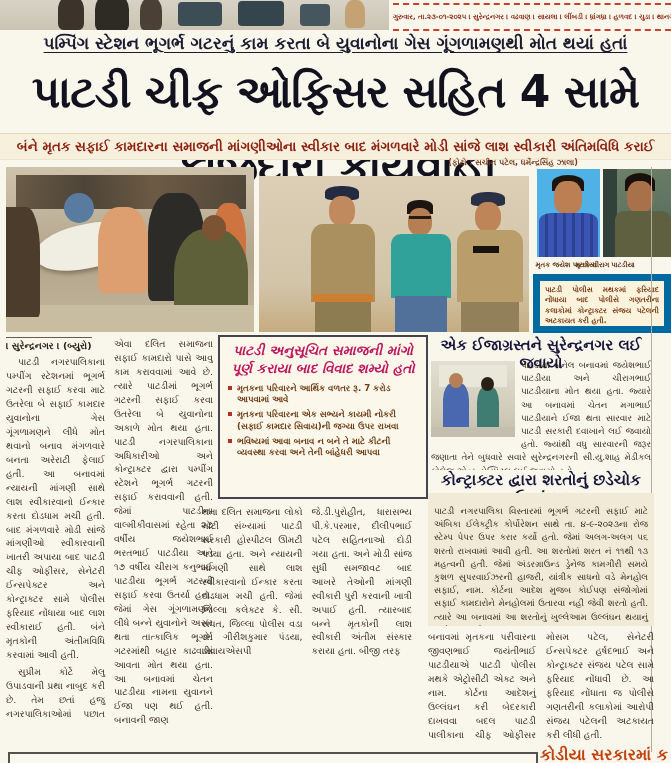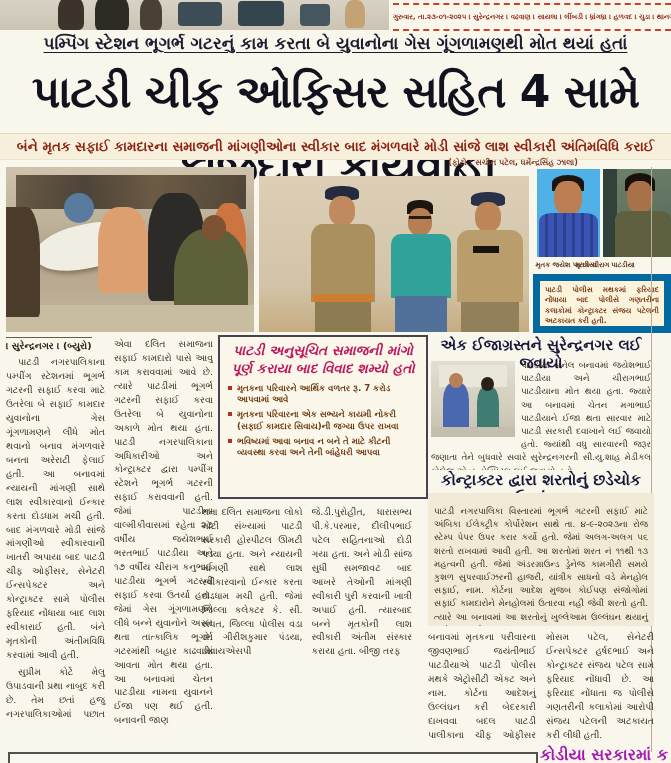--- a/index.html
+++ b/index.html
@@ -47,21 +47,21 @@
 
   .sec-head{position:absolute;text-align:center;font-weight:800;color:#16163a;}
   .head-injured{left:430px;top:336px;width:222px;font-size:15px;}
   .injured-wrap{position:absolute;left:431px;top:359px;width:220px;height:111px;overflow:hidden;font-size:8.8px;}
   .injured-photo{float:left;width:84px;height:76px;margin:2px 6px 2px 0;background:linear-gradient(180deg,#e2dfd2 0%,#d2cdbc 60%,#c4bead 100%);position:relative;overflow:hidden;}
   .head-contract{left:428px;top:471px;width:226px;font-size:15.5px;}
   .contract-body{position:absolute;left:428px;top:493px;width:226px;height:133px;box-sizing:border-box;background:#f1ead6;padding:12px 6px;font-size:8.8px;overflow:hidden;}
   .right-bottom{position:absolute;left:428px;top:630px;width:226px;height:118px;column-count:2;column-gap:10px;overflow:hidden;}
 
   .bottom-box{position:absolute;left:8px;top:752px;width:530px;height:14px;box-sizing:border-box;border:2px solid #55524e;border-bottom:none;background:#fbf8ef;}
-  .next-article{position:absolute;left:540px;top:745px;width:128px;height:18px;font-size:16px;font-weight:800;color:#a21caf;white-space:nowrap;overflow:hidden;}
+  .next-article{position:absolute;left:540px;top:745px;width:128px;height:18px;font-size:16px;font-weight:800;color:#c2410c;white-space:nowrap;overflow:hidden;}
 </style>
 </head>
 <body>
 
 <div id="canvas">
 
   <div class="top-photo">
     <div class="tp-fig" style="left:58px;top:-4px;width:26px;height:34px;background:#3c332a;"></div>
     <div class="tp-fig" style="left:95px;top:-6px;width:34px;height:38px;background:#2e2a24;"></div>
     <div class="tp-fig" style="left:140px;top:-2px;width:22px;height:32px;background:#4a4036;"></div>

